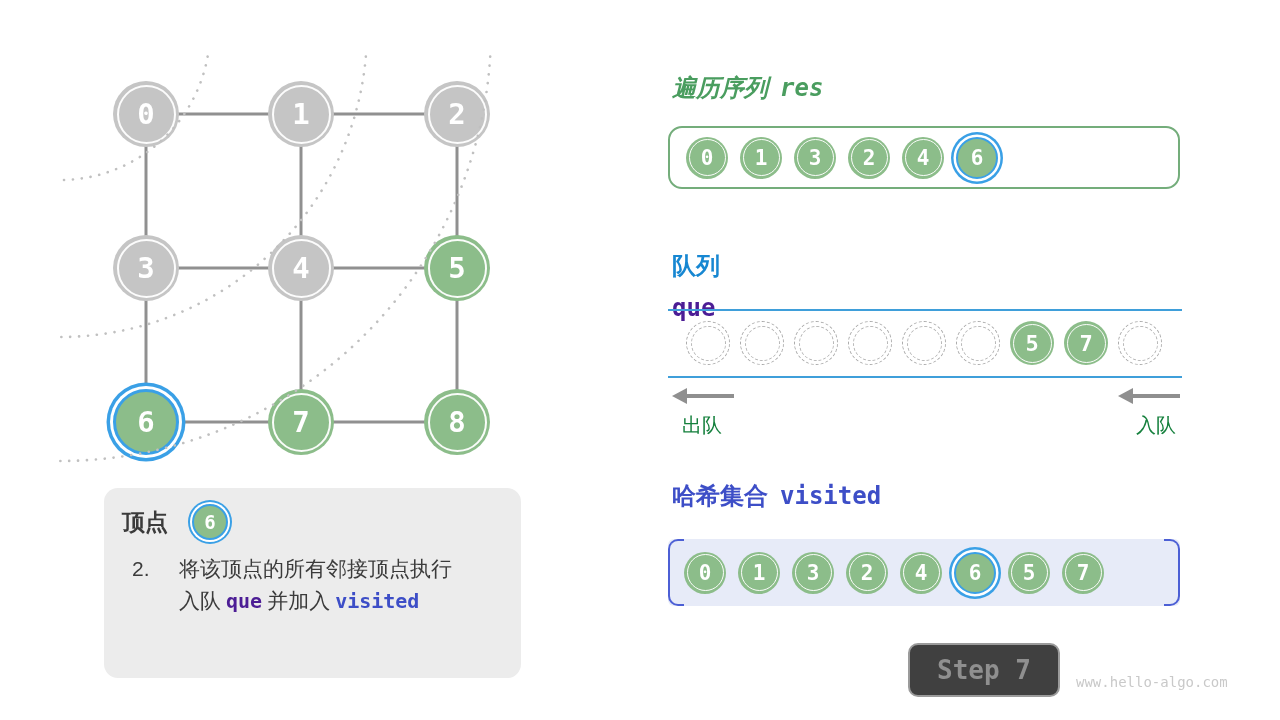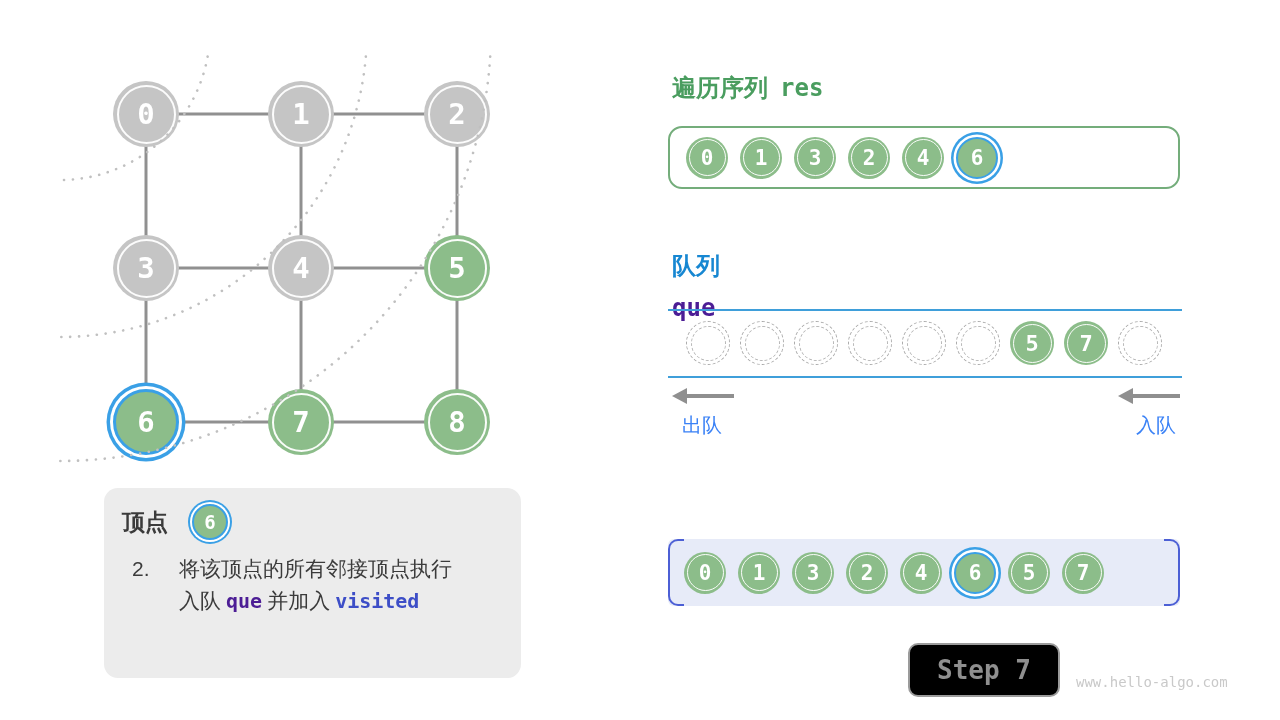--- a/index.html
+++ b/index.html
@@ -39,48 +39,48 @@
   .item .num{display:inline-block;width:47px;}
   .item.indent{padding-left:47px;}
   .code{font-family:"DejaVu Sans Mono",monospace;font-weight:bold;font-size:20px;margin:0 5px;}
   .code.c-green{color:#4a9d5f;}
   .code.c-blue{color:#4c1d95;}
   .code.c-indigo{color:#3d4ec7;}
 
   
   .sec-h{position:absolute;font-size:24px;font-weight:bold;display:flex;gap:12px;align-items:baseline;}
   .sec-h .code{font-size:24px;margin:0;}
-  .h-green{color:#4a9d5f;}
+  .h-green{color:#4a9d5f;font-style:italic;}
   .h-blue{color:#1787d2;flex-direction:column;}
   .h-indigo{color:#3d4ec7;}
 
   .res-box{position:absolute;left:668px;top:126px;width:512px;height:63px;
            border:2px solid #74ad7b;border-radius:14px;display:flex;align-items:center;
            gap:12px;padding-left:16px;box-sizing:border-box;}
 
   .q-line{position:absolute;left:668px;width:514px;height:0;border-top:2px solid #3f9fda;}
   .q-slots{position:absolute;left:686px;top:321px;display:flex;gap:10px;}
 
   .arrow{position:absolute;width:62px;height:16px;}
   .arrow .shaft{position:absolute;right:0;top:6px;width:48px;height:4px;background:#8f8f8f;}
   .arrow .head{position:absolute;left:0;top:0;width:0;height:0;
                border-top:8px solid transparent;border-bottom:8px solid transparent;
                border-right:15px solid #8f8f8f;}
-  .q-label{position:absolute;font-size:20px;color:#3b82f6;}
+  .q-label{position:absolute;font-size:20px;color:#15803d;}
 
   .visited-box{position:absolute;left:668px;top:539px;width:512px;height:67px;
                background:#e7ebf8;border-radius:6px;display:flex;align-items:center;
                gap:12px;padding-left:16px;box-sizing:border-box;}
   .visited-box::before,.visited-box::after{content:"";position:absolute;top:0;bottom:0;width:16px;
                border:2.5px solid #4c5fd5;box-sizing:border-box;}
   .visited-box::before{left:0;border-right:none;border-radius:10px 0 0 10px;}
   .visited-box::after{right:0;border-left:none;border-radius:0 10px 10px 0;}
 
   .step-box{position:absolute;left:908px;top:643px;width:148px;height:50px;
-            background:#000000;border:2px solid #9b9b9b;border-radius:10px;
+            background:#404040;border:2px solid #9b9b9b;border-radius:10px;
             display:flex;align-items:center;justify-content:center;
             font-family:"DejaVu Sans Mono",monospace;font-weight:bold;font-size:26px;color:#8f8f8f;}
   .watermark{position:absolute;left:1076px;top:674px;font-family:"DejaVu Sans Mono",monospace;
              font-size:14px;color:#c9c9c9;}
 </style>
 </head>
 <body>
 
 <div class="canvas">
 
@@ -168,20 +168,24 @@
     <div class="head"></div>
     <div class="shaft"></div>
   </div>
   <div class="arrow" style="left:1118px;top:388px">
     <div class="head"></div>
     <div class="shaft"></div>
   </div>
   <div class="q-label" style="left:682px;top:412px">出队</div>
   <div class="q-label" style="left:1136px;top:412px">入队</div>
 
+  <div class="sec-h h-indigo" style="left:672px;top:480px">
+    <span>哈希集合</span>
+      <span class="code c-indigo">visited</span>
+  </div>
   <div class="visited-box">
     <div class="chip green sz42">0</div>
     <div class="chip green sz42">1</div>
     <div class="chip green sz42">3</div>
     <div class="chip green sz42">2</div>
     <div class="chip green sz42">4</div>
     <div class="chip green sz42 hl">6</div>
     <div class="chip green sz42">5</div>
     <div class="chip green sz42">7</div>
   </div>

